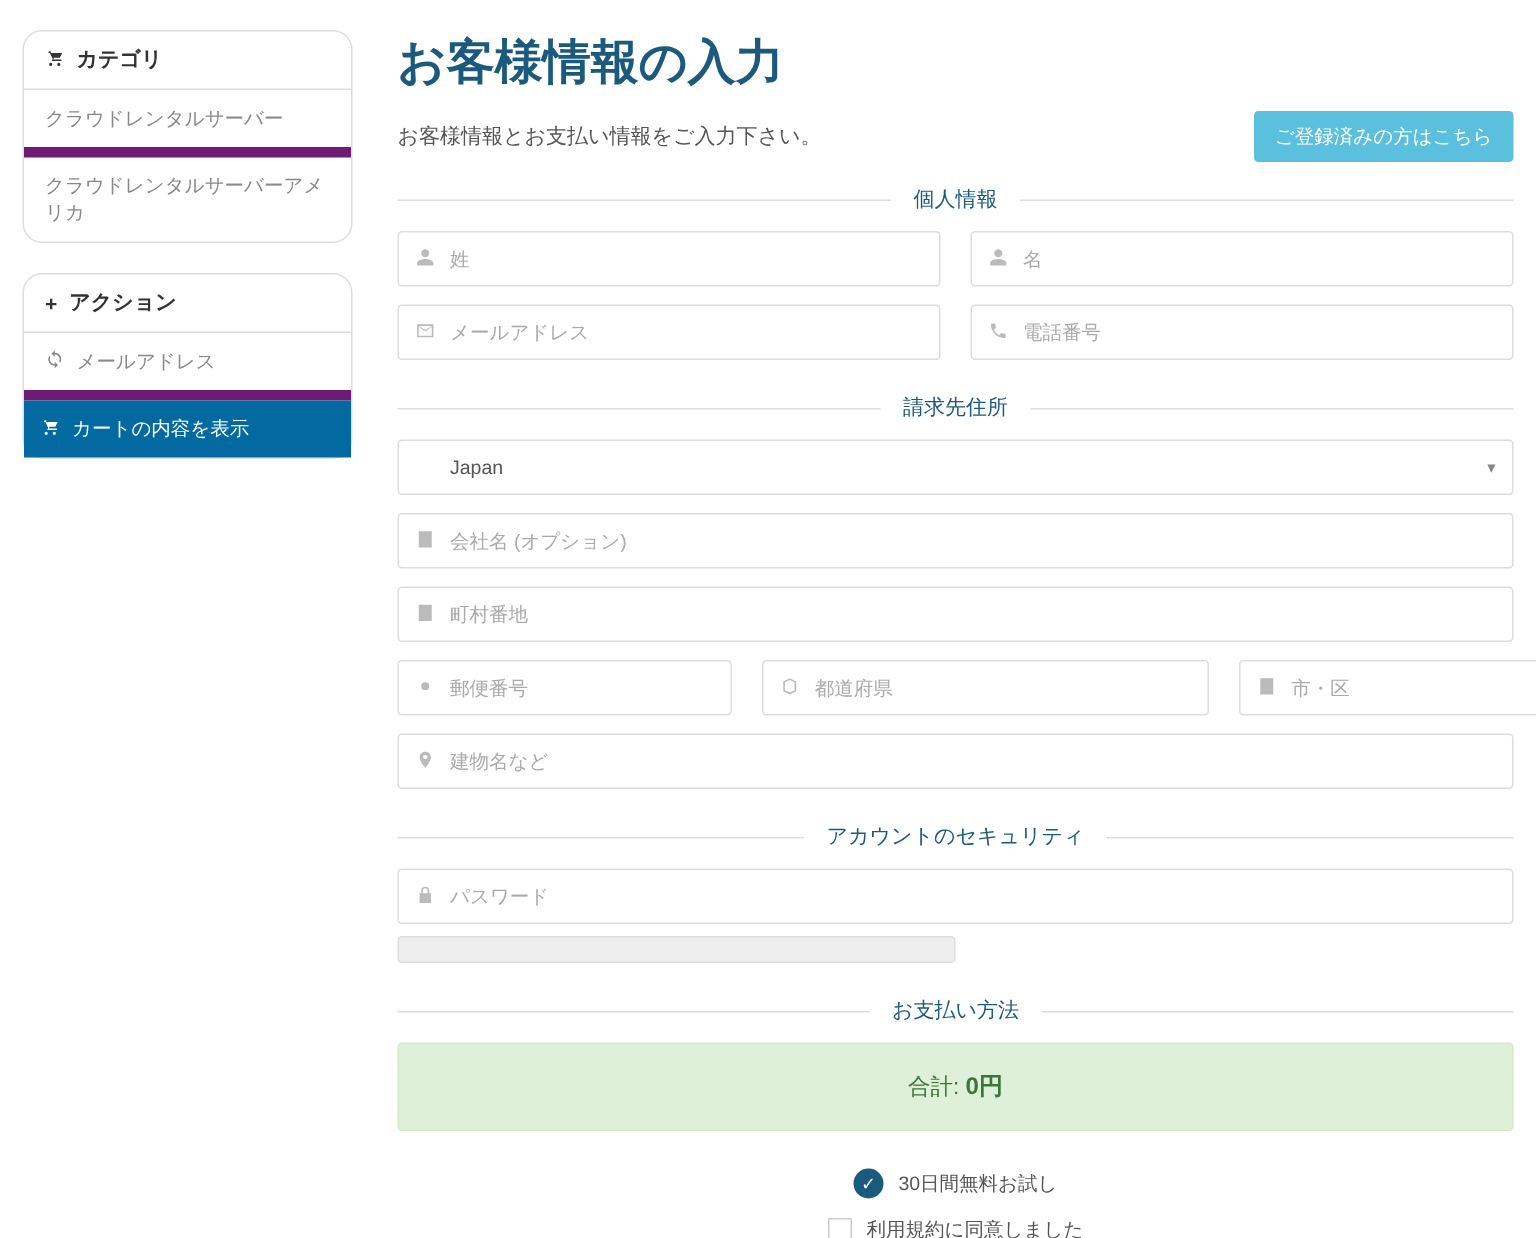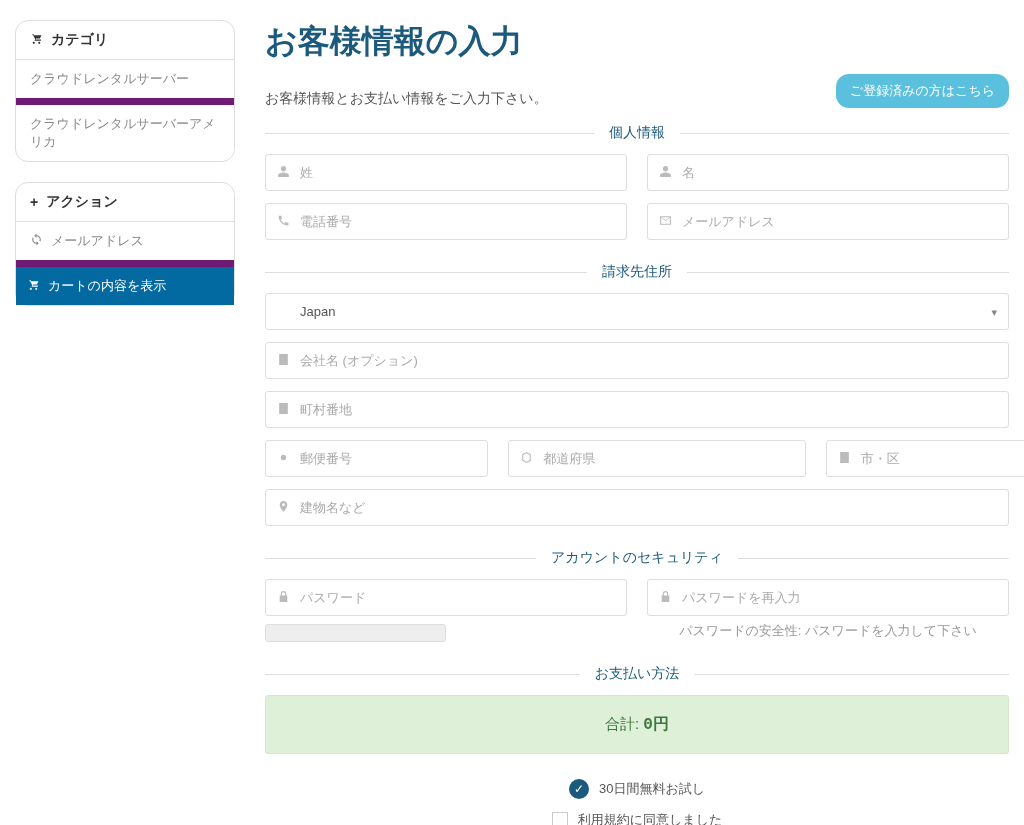--- a/index.html
+++ b/index.html
@@ -6,41 +6,41 @@
     body { font-family: -apple-system, "Helvetica Neue", Arial, sans-serif; background: #fff; color: #333; font-size: 14px; }
     .container { display: flex; max-width: 1024px; margin: 0 auto; gap: 30px; padding: 20px 15px; }
     .sidebar { width: 220px; flex-shrink: 0; }
     .main { flex: 1; }
     .panel { border: 1px solid #ddd; border-radius: 13px; margin-bottom: 20px; }
     .panel-header { padding: 10px 14px; font-weight: bold; color: #333; border-bottom: 1px solid #ddd; display: flex; align-items: center; gap: 8px; font-size: 14px; }
     .panel-item { padding: 10px 14px; border-bottom: 7px solid #701a75; color: #888; font-size: 13px; display: flex; align-items: center; gap: 8px; cursor: pointer; }
     .panel-item:last-child { border-bottom: none; }
     .panel-item.active { background: #0369a1; color: #fff; padding-left: 11px; }
     h1.page-title { color: #1c5a7d; font-size: 32px; font-weight: 700; margin-bottom: 10px; }
-    .subtitle-row { display: flex; justify-content: space-between; align-items: flex-end; margin-bottom: 25px; }
+    .subtitle-row { display: flex; justify-content: space-between; align-items: center; margin-bottom: 25px; }
     .subtitle { color: #555; font-size: 14px; }
-    .btn { display: inline-flex; align-items: center; gap: 6px; padding: 8px 14px; border: none; border-radius: 13px; cursor: pointer; font-size: 13px; }
+    .btn { display: inline-flex; align-items: center; gap: 6px; padding: 8px 14px; border: none; border-radius: 3px; cursor: pointer; font-size: 13px; }
     .btn-info { background: #5bc0de; color: #fff; }
     fieldset { border: none; border-top: 1px solid #ddd; margin-bottom: 20px; padding-top: 20px; position: relative; }
     legend { color: #1c5a7d; font-size: 14px; padding: 0 15px; text-align: center; position: absolute; top: -10px; left: 50%; transform: translateX(-50%); background: #fff; white-space: nowrap; }
     .row { display: flex; gap: 20px; margin-bottom: 12px; }
     .col { flex: 1; }
     .col-sm { flex: 0 0 30%; }
     .col-md { flex: 0 0 40%; }
     .input-wrap { position: relative; }
     .input-wrap .icon { position: absolute; left: 12px; top: 50%; transform: translateY(-50%); color: #bbb; font-size: 13px; pointer-events: none; }
     .form-control { width: 100%; padding: 10px 12px 10px 34px; border: 1px solid #ddd; border-radius: 3px; font-size: 13px; color: #555; }
     .form-control::placeholder { color: #aaa; }
     select.form-control { padding-left: 34px; appearance: none; background: #fff; }
     .select-wrap { position: relative; }
     .select-wrap::after { content: "▾"; position: absolute; right: 12px; top: 50%; transform: translateY(-50%); color: #888; pointer-events: none; font-size: 11px; }
     .pw-strength-bar { height: 18px; background: #eee; border: 1px solid #ddd; border-radius: 3px; margin-top: 8px; width: 50%; }
     .pw-strength-text { text-align: center; color: #999; font-size: 13px; padding-top: 6px; }
     .total-box { background: #dff0d8; border: 1px solid #d6e9c6; border-radius: 3px; padding: 18px; text-align: center; color: #3c763d; font-size: 15px; margin-bottom: 25px; }
-    .total-box strong { margin-left: 0; font-size: 16px; font-family: Liberation Mono, monospace; }
+    .total-box strong { margin-left: 0; font-size: 16px; }
     .checkbox-row { display: flex; align-items: center; justify-content: center; gap: 10px; margin-bottom: 12px; font-size: 13px; color: #555; }
     .badge-check { width: 20px; height: 20px; background: #1c5a7d; border-radius: 50%; display: inline-flex; align-items: center; justify-content: center; color: #fff; font-size: 12px; }
     .checkbox-square { width: 16px; height: 16px; border: 1px solid #ccc; background: #fff; }
     .icon-svg { width: 13px; height: 13px; fill: currentColor; }
   </style>
 </head>
 <body>
 
 <div class="container">
   <aside class="sidebar">
@@ -99,29 +99,29 @@
         <div class="col input-wrap">
           <span class="icon"><svg class="icon-svg" viewBox="0 0 24 24">
                 <path d="M12 12c2.7 0 5-2.3 5-5s-2.3-5-5-5-5 2.3-5 5 2.3 5 5 5zm0 2c-3.3 0-10 1.7-10 5v3h20v-3c0-3.3-6.7-5-10-5z"></path>
               </svg></span>
           <input class="form-control" placeholder="名" style="">
         </div>
       </div>
       <div class="row">
         <div class="col input-wrap">
           <span class="icon"><svg class="icon-svg" viewBox="0 0 24 24">
+                <path d="M2 4h20v16H2V4zm10 9L4 7v11h16V7l-8 6zm0-2l8-5H4l8 5z"></path>
+              </svg></span>
+          <input class="form-control" placeholder="メールアドレス" style="">
+        </div>
+        <div class="col input-wrap">
+          <span class="icon"><svg class="icon-svg" viewBox="0 0 24 24">
                 <path d="M6.6 10.8c1.4 2.8 3.8 5.2 6.6 6.6l2.2-2.2c.3-.3.7-.4 1-.2 1.2.4 2.5.6 3.8.6.6 0 1 .4 1 1V20c0 .6-.4 1-1 1C10.6 21 3 13.4 3 4c0-.6.4-1 1-1h3.4c.6 0 1 .4 1 1 0 1.3.2 2.6.6 3.8.1.3 0 .7-.2 1l-2.2 2z"></path>
               </svg></span>
           <input class="form-control" placeholder="電話番号" style="">
-        </div>
-        <div class="col input-wrap">
-          <span class="icon"><svg class="icon-svg" viewBox="0 0 24 24">
-                <path d="M2 4h20v16H2V4zm10 9L4 7v11h16V7l-8 6zm0-2l8-5H4l8 5z"></path>
-              </svg></span>
-          <input class="form-control" placeholder="メールアドレス" style="">
         </div>
       </div>
     </fieldset>
 
     <fieldset>
       <legend>請求先住所</legend>
       <div class="row">
         <div class="col select-wrap">
           <select class="form-control">
             <option>Japan</option>
@@ -179,31 +179,20 @@
       <div class="row">
         <div class="col">
           <div class="input-wrap">
             <span class="icon"><svg class="icon-svg" viewBox="0 0 24 24">
                   <path d="M12 2a5 5 0 00-5 5v3H5v12h14V10h-2V7a5 5 0 00-5-5zm-3 5a3 3 0 016 0v3H9V7z"></path>
                 </svg></span>
             <input type="password" class="form-control" placeholder="パスワード" style="">
           </div>
           <div class="pw-strength-bar"></div>
         </div>
-        <div class="col">
-          <div class="input-wrap">
-            <span class="icon"><svg class="icon-svg" viewBox="0 0 24 24">
-                  <path d="M12 2a5 5 0 00-5 5v3H5v12h14V10h-2V7a5 5 0 00-5-5zm-3 5a3 3 0 016 0v3H9V7z"></path>
-                </svg></span>
-            <input type="password" class="form-control" placeholder="パスワードを再入力" style="">
-          </div>
-          <div class="pw-strength-text">
-            <span>パスワードの安全性: </span><span>パスワードを入力して下さい</span>
-          </div>
-        </div>
       </div>
     </fieldset>
 
     <fieldset>
       <legend>お支払い方法</legend>
       <div class="total-box">
         <span>合計:</span>
         <strong>0円</strong>
       </div>
       <div class="checkbox-row">

